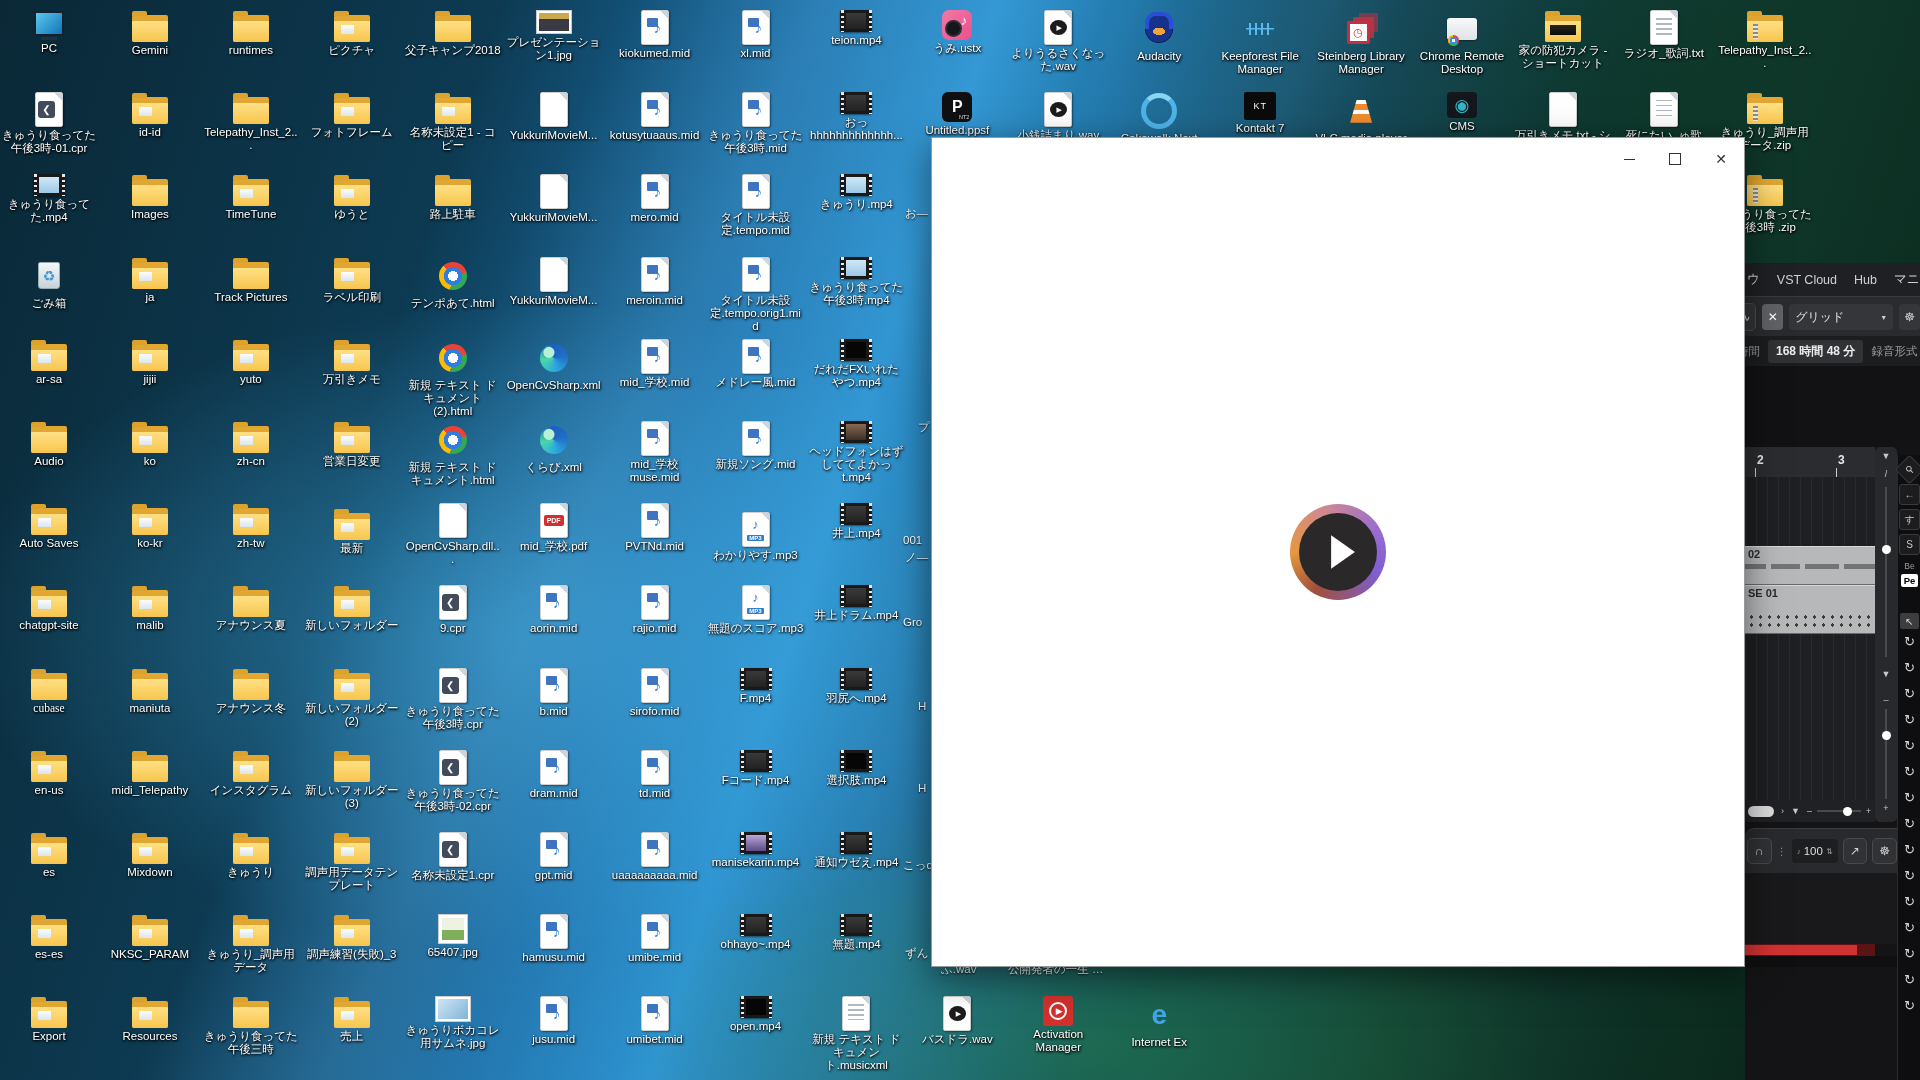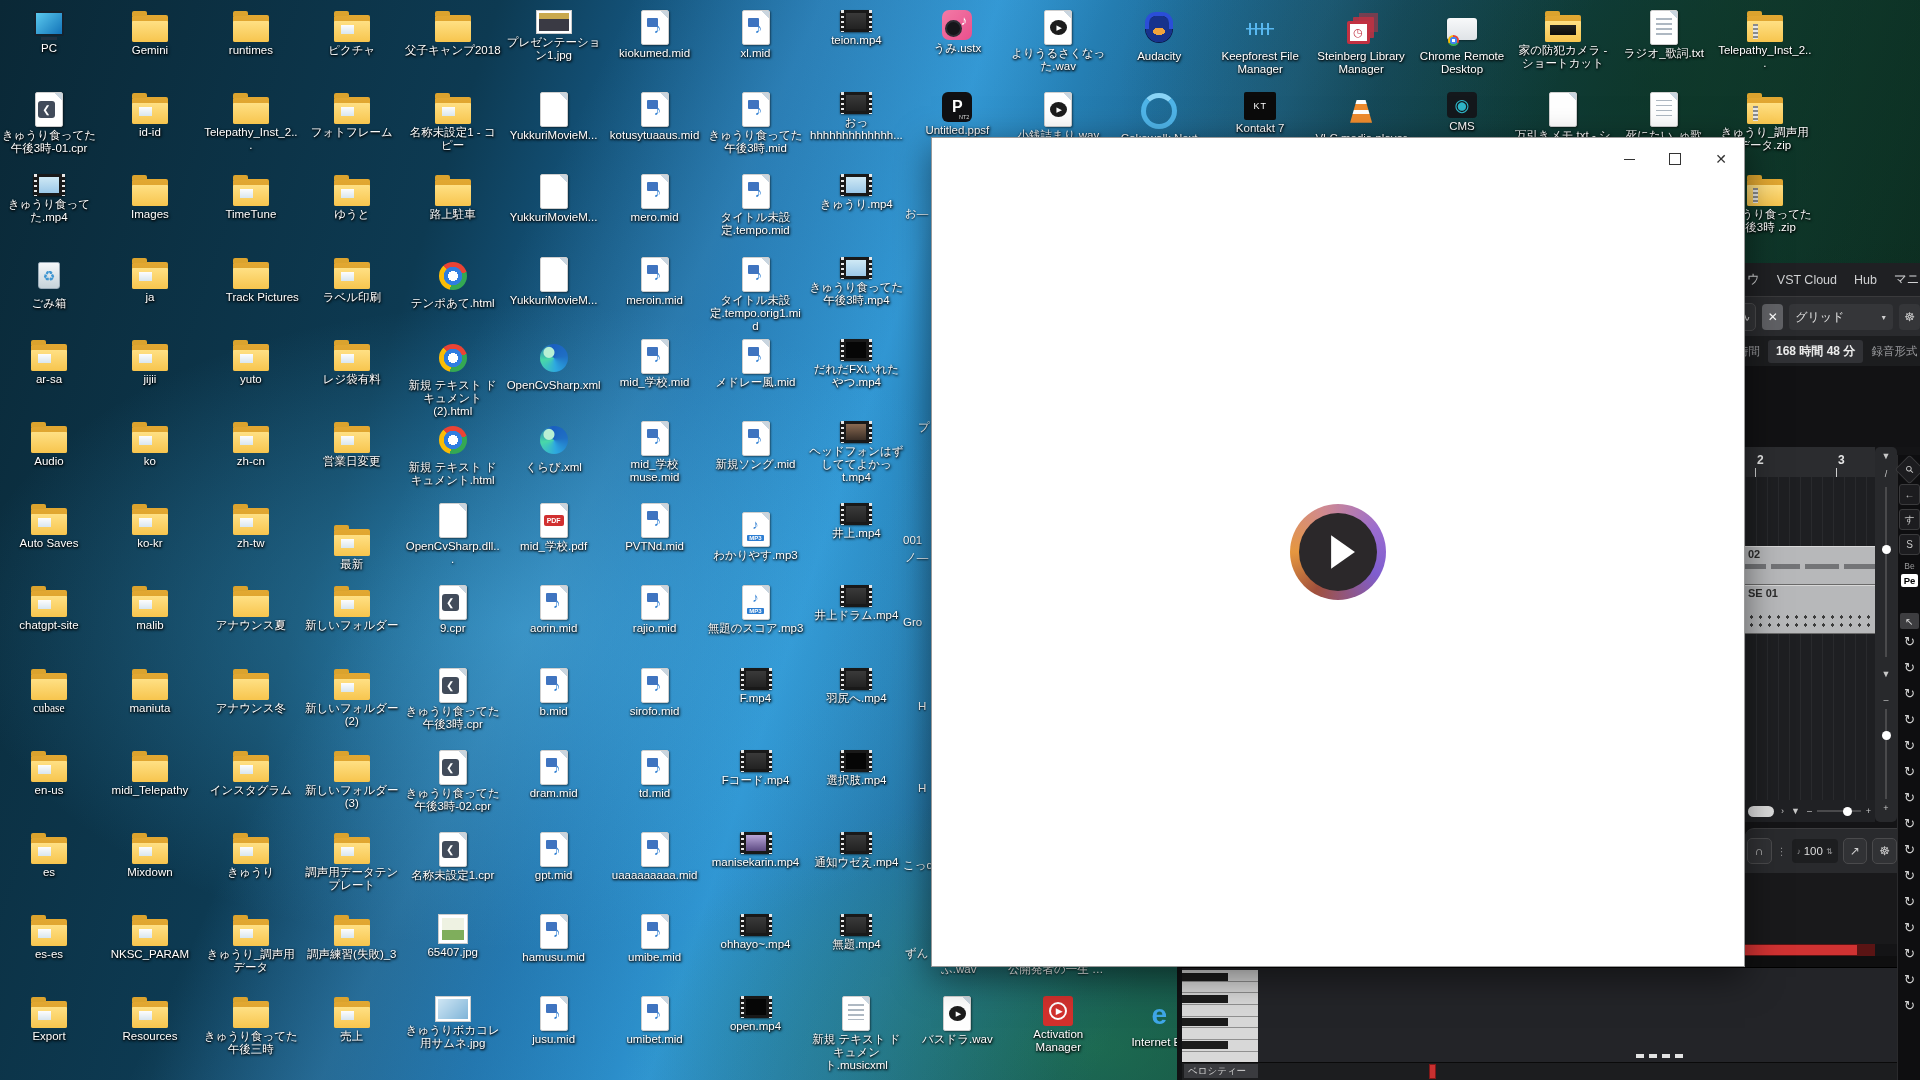--- a/index.html
+++ b/index.html
@@ -362,21 +362,21 @@
         <div class="di-label">きゅうり食ってた午後3時 .zip</div>
       </div>
       <div class="di" style="left: 1px; top: 256.6px;">
         <div class="di-ic ic-bin"></div>
         <div class="di-label">ごみ箱</div>
       </div>
       <div class="di" style="left: 101.93px; top: 256.6px;">
         <div class="di-ic ic-folderimg"></div>
         <div class="di-label">ja</div>
       </div>
-      <div class="di" style="left: 202.86px; top: 256.6px; text-align: right;">
+      <div class="di" style="left: 202.86px; top: 256.6px;">
         <div class="di-ic ic-folder"></div>
         <div class="di-label">Track Pictures</div>
       </div>
       <div class="di" style="left: 303.79px; top: 256.6px;">
         <div class="di-ic ic-folderimg"></div>
         <div class="di-label">ラベル印刷</div>
       </div>
       <div class="di" style="left: 404.72px; top: 256.6px;">
         <div class="di-ic ic-chrome"></div>
         <div class="di-label">テンポあて.html</div>
@@ -404,21 +404,21 @@
       <div class="di" style="left: 101.93px; top: 338.8px;">
         <div class="di-ic ic-folderimg"></div>
         <div class="di-label">jijii</div>
       </div>
       <div class="di" style="left: 202.86px; top: 338.8px;">
         <div class="di-ic ic-folderimg"></div>
         <div class="di-label">yuto</div>
       </div>
       <div class="di" style="left: 303.79px; top: 338.8px;">
         <div class="di-ic ic-folderimg"></div>
-        <div class="di-label">レジ袋有料</div>
+        <div class="di-label">万引きメモ</div>
       </div>
       <div class="di" style="left: 404.72px; top: 338.8px;">
         <div class="di-ic ic-chrome"></div>
         <div class="di-label">新規 テキスト ドキュメント (2).html</div>
       </div>
       <div class="di" style="left: 505.65px; top: 338.8px;">
         <div class="di-ic ic-edge"></div>
         <div class="di-label">OpenCvSharp.xml</div>
       </div>
       <div class="di" style="left: 606.58px; top: 338.8px;">
@@ -474,21 +474,21 @@
         <div class="di-label">Auto Saves</div>
       </div>
       <div class="di" style="left: 101.93px; top: 503.2px;">
         <div class="di-ic ic-folderimg"></div>
         <div class="di-label">ko-kr</div>
       </div>
       <div class="di" style="left: 202.86px; top: 503.2px;">
         <div class="di-ic ic-folderimg"></div>
         <div class="di-label">zh-tw</div>
       </div>
-      <div class="di" style="left: 303.79px; top: 524px;">
+      <div class="di" style="left: 303.79px; top: 508px;">
         <div class="di-ic ic-folderimg"></div>
         <div class="di-label">最新</div>
       </div>
       <div class="di" style="left: 404.72px; top: 503.2px;">
         <div class="di-ic ic-page pagey"></div>
         <div class="di-label">OpenCvSharp.dll...</div>
       </div>
       <div class="di" style="left: 505.65px; top: 503.2px;">
         <div class="di-ic ic-pdf pagey"></div>
         <div class="di-label">mid_学校.pdf</div>
@@ -846,30 +846,20 @@
         <div class="loopg">↻</div>
         <div class="loopg">↻</div>
         <div class="loopg">↻</div>
         <div class="loopg">↻</div>
         <div class="loopg">↻</div>
         <div class="loopg">↻</div>
         <div class="loopg">↻</div>
       </div>
   </div>
 
-  <div class="daw-bottom">
-    <div class="keys"></div>
-    <div class="proll">
-      <div class="dashes" style="top:84px;"></div>
-    </div>
-    <div class="vel-strip">
-      <div class="vel-label">ベロシティー</div>
-      <div class="vel-note"></div>
-    </div>
-  </div>
 
   <div class="win">
     <div class="win-title">
       <div class="win-btn">
           <span class="glyph-min"></span>
         </div>
       <div class="win-btn">
           <span class="glyph-max"></span>
         </div>
       <div class="win-btn">

